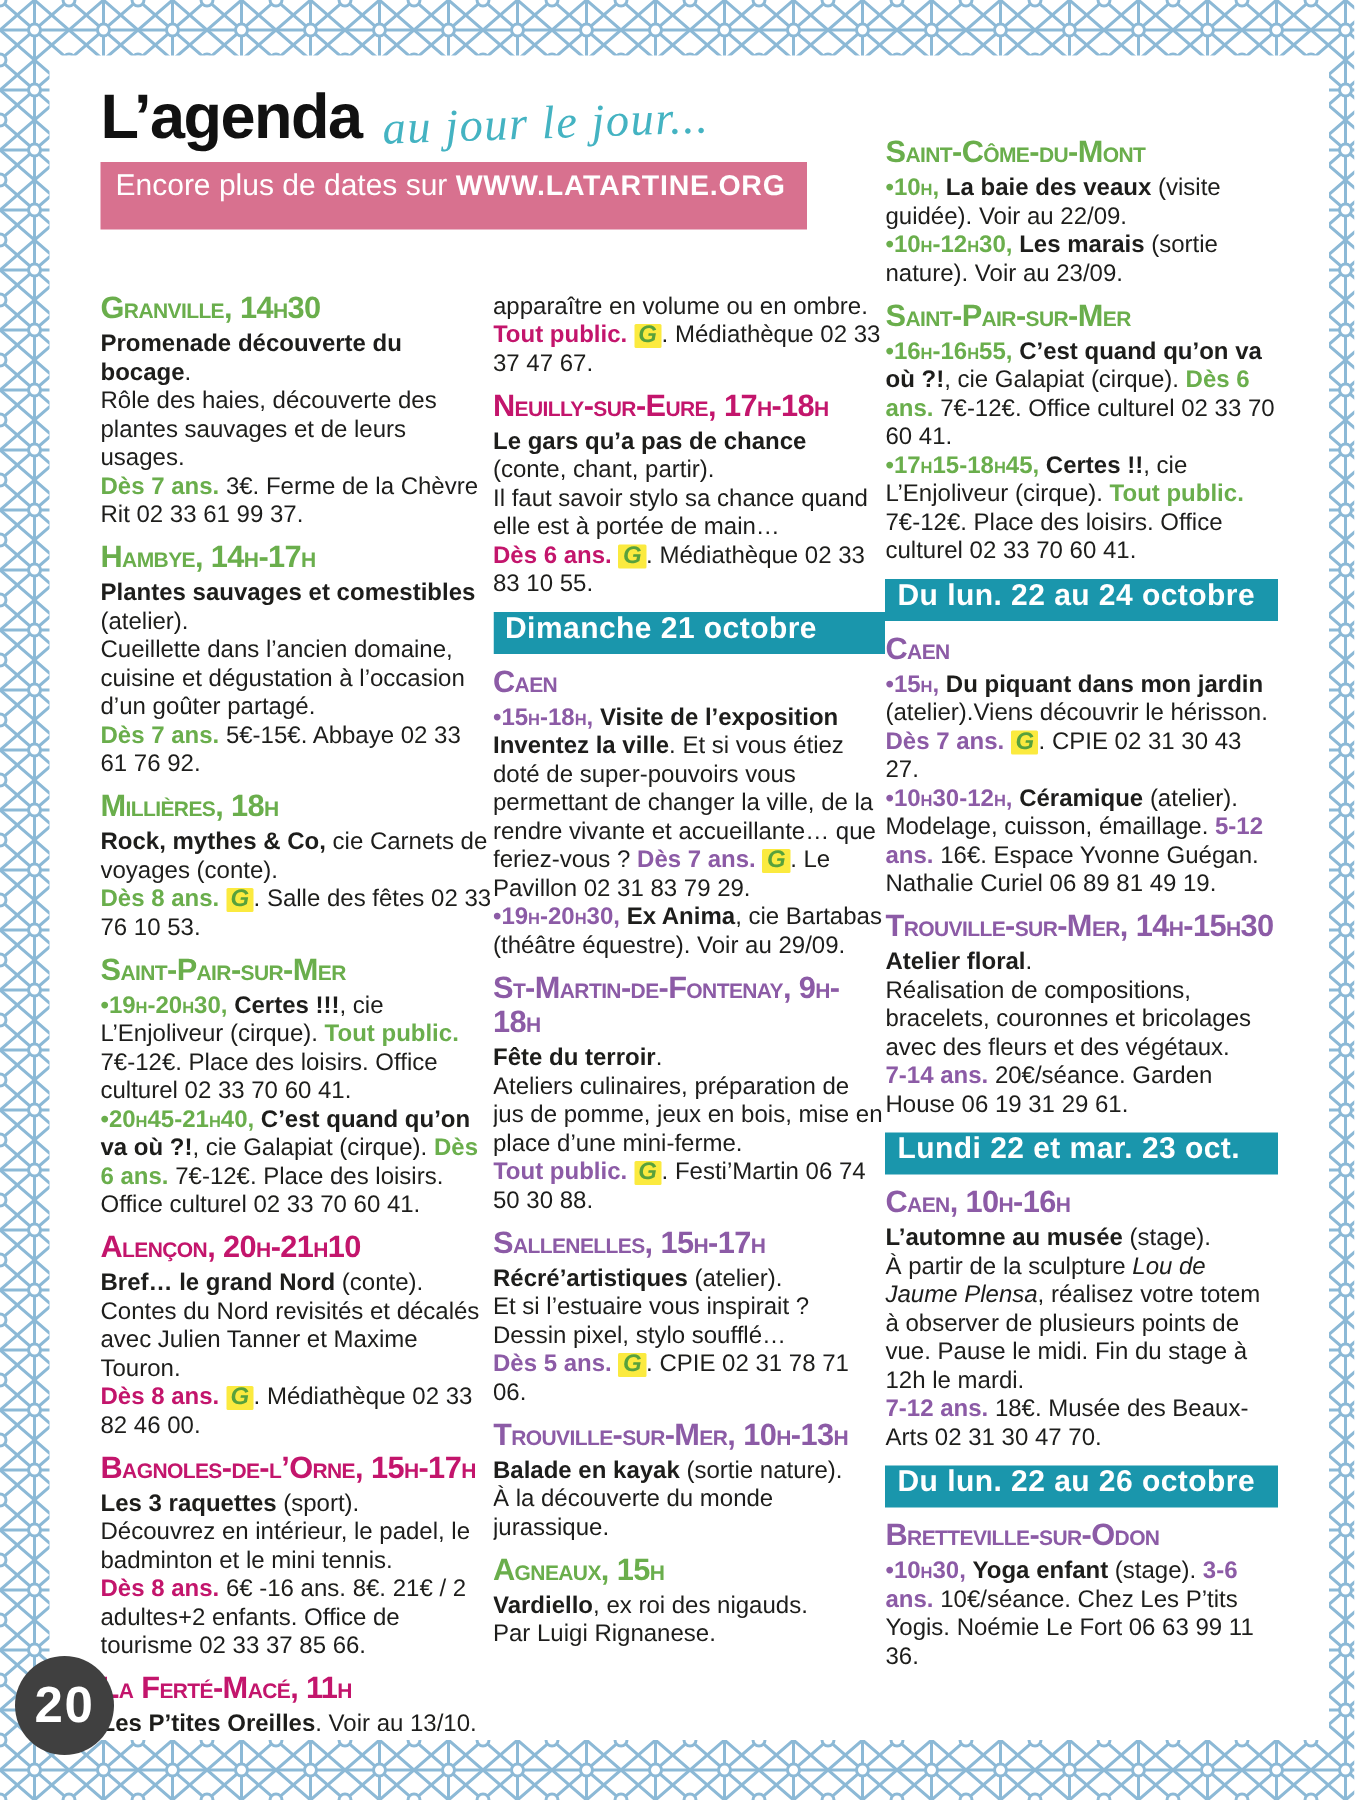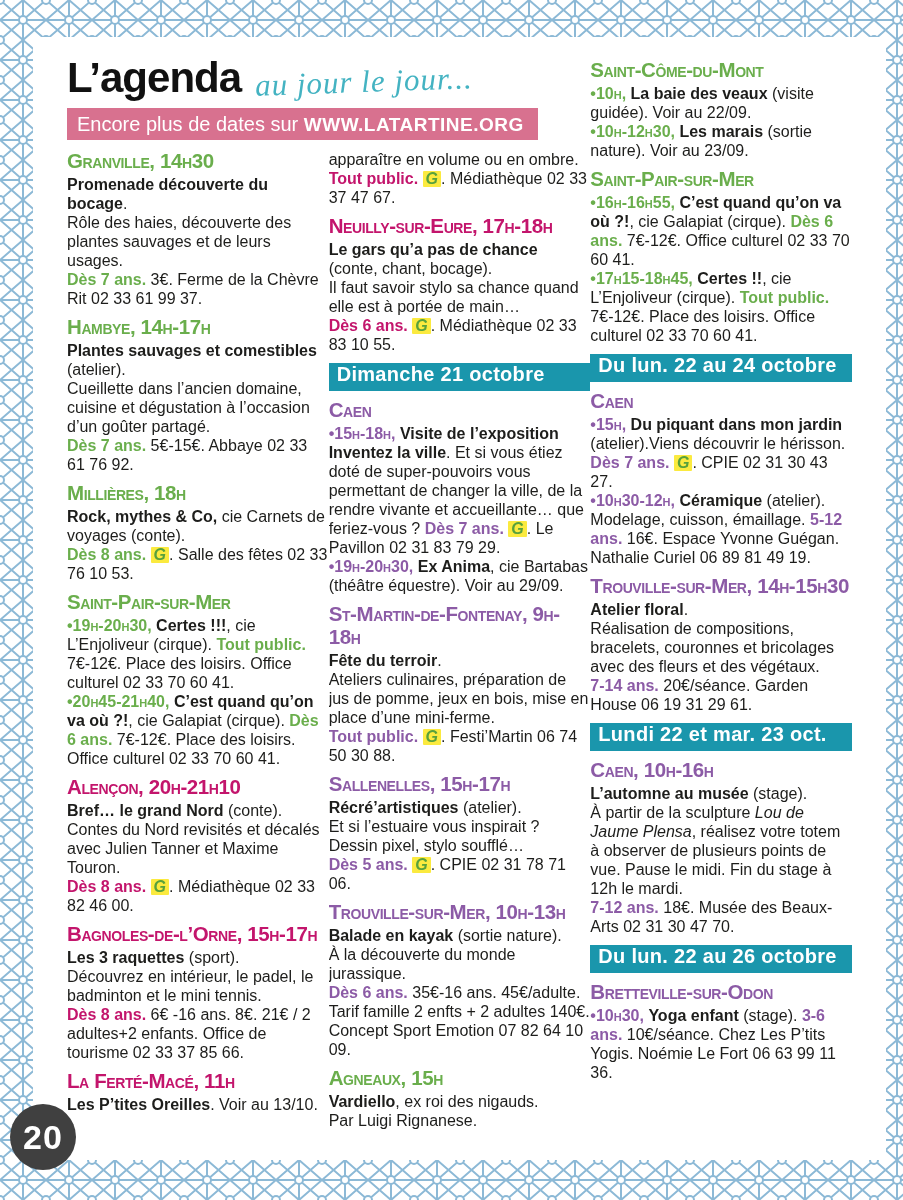--- a/index.html
+++ b/index.html
@@ -8,33 +8,33 @@
     font-family:"Liberation Sans", sans-serif;color:#1d1d1b;overflow:hidden;
   }
   .border-pattern{position:absolute;inset:0;z-index:0;}
   .content{
     position:absolute;left:33px;top:37px;right:17px;bottom:40px;
     background:#fff;z-index:1;padding:18px 34px 6px 34px;box-sizing:border-box;
     display:grid;grid-template-columns:repeat(3,1fr);
     grid-template-rows:auto 1fr;overflow:hidden;
   }
   .header{grid-column:1/3;grid-row:1;margin-bottom:10px;}
-  .col{overflow:hidden;}
+  .col{overflow:hidden;margin-top:32px;}
   .col-1{grid-column:1;grid-row:2;}
   .col-2{grid-column:2;grid-row:2;}
   .col-3{grid-column:3;grid-row:1/3;padding-top:4px;}
   .title-row{display:flex;align-items:baseline;gap:14px;margin:2px 0 8px 0;}
   .main-title{font-size:42px;font-weight:bold;letter-spacing:-1px;color:#111;line-height:1;}
   .script-title{
     font-family:cursive;font-size:31px;color:#44b3c2;transform:rotate(-2deg);
     font-style:italic;letter-spacing:1px;
   }
   .pink-banner{
     display:inline-block;background:#d8718f;color:#fff;font-size:20px;
-    padding:5px 14px 4px 10px;line-height:1.1;
+    padding:5px 14px 17px 10px;line-height:1.1;
   }
   .pink-banner .url{font-weight:bold;text-transform:uppercase;letter-spacing:0.5px;font-size:19px;}
   .date-banner{
     background:#1a96ac;color:#fff;font-weight:bold;font-size:20px;
     padding:0 8px 5px 8px;margin:9px 0 4px 0;letter-spacing:0.3px;
   }
   .event{margin-top:8px;}
   .event:first-child{margin-top:0;}
   .event-heading{
     margin:0 0 2px 0;font-size:20.5px;font-weight:bold;line-height:1.12;
@@ -127,21 +127,21 @@
         <p class="event-para"><span class="seg-b">Les P’tites Oreilles</span><span class="seg-n">. Voir au 13/10.</span></p>
       </section>
     </div>
   <div class="col col-2">
       <section class="event" style="--c: #c3156c;">
         <p class="event-para"><span class="seg-n">apparaître en volume ou en ombre.</span></p>
         <p class="event-para"><span class="seg-c">Tout public.</span><span class="seg-n"> </span><span class="seg-g">G</span><span class="seg-n">. Médiathèque 02 33 37 47 67.</span></p>
       </section>
       <section class="event" style="--c: #c3156c;">
         <h3 class="event-heading">Neuilly-sur-Eure, 17h-18h</h3>
-        <p class="event-para"><span class="seg-b">Le gars qu’a pas de chance</span><span class="seg-n"> (conte, chant, bocage).</span></p>
+        <p class="event-para"><span class="seg-b">Le gars qu’a pas de chance</span><span class="seg-n"> (conte, chant, partir).</span></p>
         <p class="event-para"><span class="seg-n">Il faut savoir stylo sa chance quand elle est à portée de main…</span></p>
         <p class="event-para"><span class="seg-c">Dès 6 ans.</span><span class="seg-n"> </span><span class="seg-g">G</span><span class="seg-n">. Médiathèque 02 33 83 10 55.</span></p>
       </section>
       <div class="date-banner">Dimanche 21 octobre</div>
       <section class="event" style="--c: #8c5ba6;">
         <h3 class="event-heading">Caen</h3>
         <p class="event-para"><span class="seg-t">•15h-18h,</span><span class="seg-n"> </span><span class="seg-b">Visite de l’exposition Inventez la ville</span><span class="seg-n">. Et si vous étiez doté de super-pouvoirs vous permettant de changer la ville, de la rendre vivante et accueillante… que feriez-vous ? </span><span class="seg-c">Dès 7 ans.</span><span class="seg-n"> </span><span class="seg-g">G</span><span class="seg-n">. Le Pavillon 02 31 83 79 29.</span></p>
         <p class="event-para"><span class="seg-t">•19h-20h30,</span><span class="seg-n"> </span><span class="seg-b">Ex Anima</span><span class="seg-n">, cie Bartabas (théâtre équestre). Voir au 29/09.</span></p>
       </section>
       <section class="event" style="--c: #8c5ba6;">
@@ -154,21 +154,20 @@
         <h3 class="event-heading">Sallenelles, 15h-17h</h3>
         <p class="event-para"><span class="seg-b">Récré’artistiques</span><span class="seg-n"> (atelier).</span></p>
         <p class="event-para"><span class="seg-n">Et si l’estuaire vous inspirait ?</span></p>
         <p class="event-para"><span class="seg-n">Dessin pixel, stylo soufflé…</span></p>
         <p class="event-para"><span class="seg-c">Dès 5 ans.</span><span class="seg-n"> </span><span class="seg-g">G</span><span class="seg-n">. CPIE 02 31 78 71 06.</span></p>
       </section>
       <section class="event" style="--c: #8c5ba6;">
         <h3 class="event-heading">Trouville-sur-Mer, 10h-13h</h3>
         <p class="event-para"><span class="seg-b">Balade en kayak</span><span class="seg-n"> (sortie nature).</span></p>
         <p class="event-para"><span class="seg-n">À la découverte du monde jurassique.</span></p>
-        <p class="event-para"><span class="seg-c">Dès 6 ans.</span><span class="seg-n"> 35€-16 ans. 45€/adulte. Tarif famille 2 enfts + 2 adultes 140€. Concept Sport Emotion 07 82 64 10 09.</span></p>
       </section>
       <section class="event" style="--c: #6aae4c;">
         <h3 class="event-heading">Agneaux, 15h</h3>
         <p class="event-para"><span class="seg-b">Vardiello</span><span class="seg-n">, ex roi des nigauds.</span></p>
         <p class="event-para"><span class="seg-n">Par Luigi Rignanese.</span></p>
       </section>
     </div>
   <div class="col col-3">
       <section class="event" style="--c: #6aae4c;">
         <h3 class="event-heading">Saint-Côme-du-Mont</h3>

